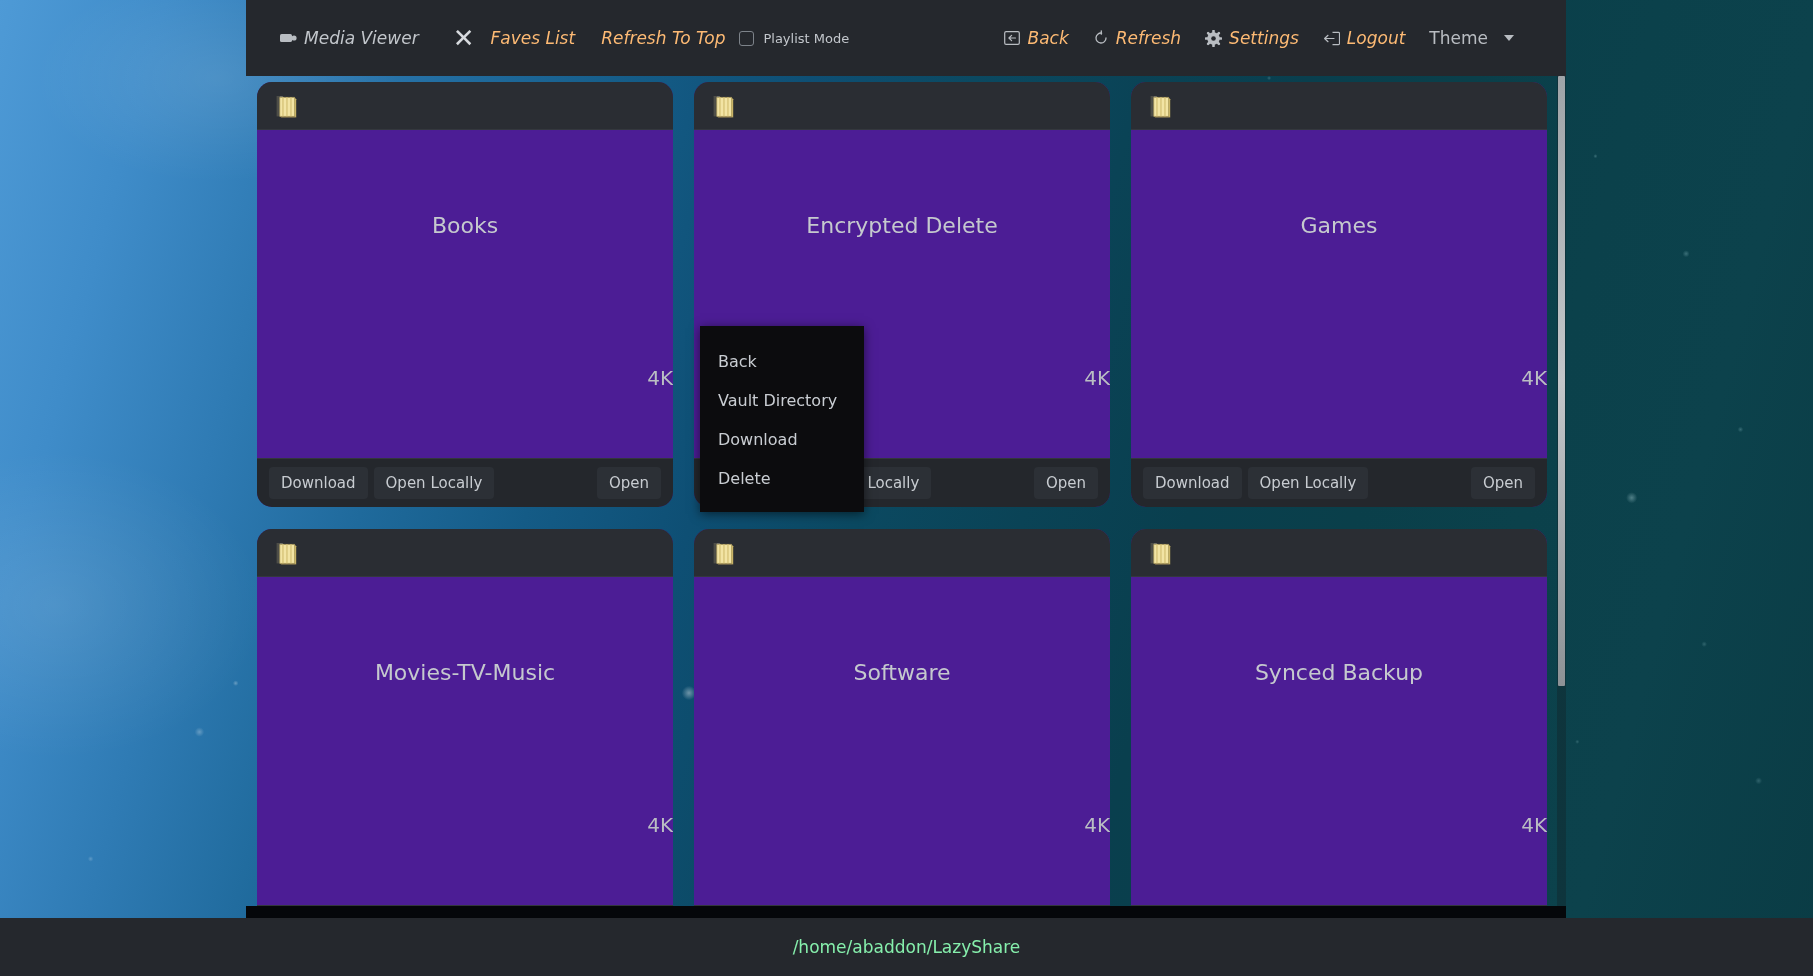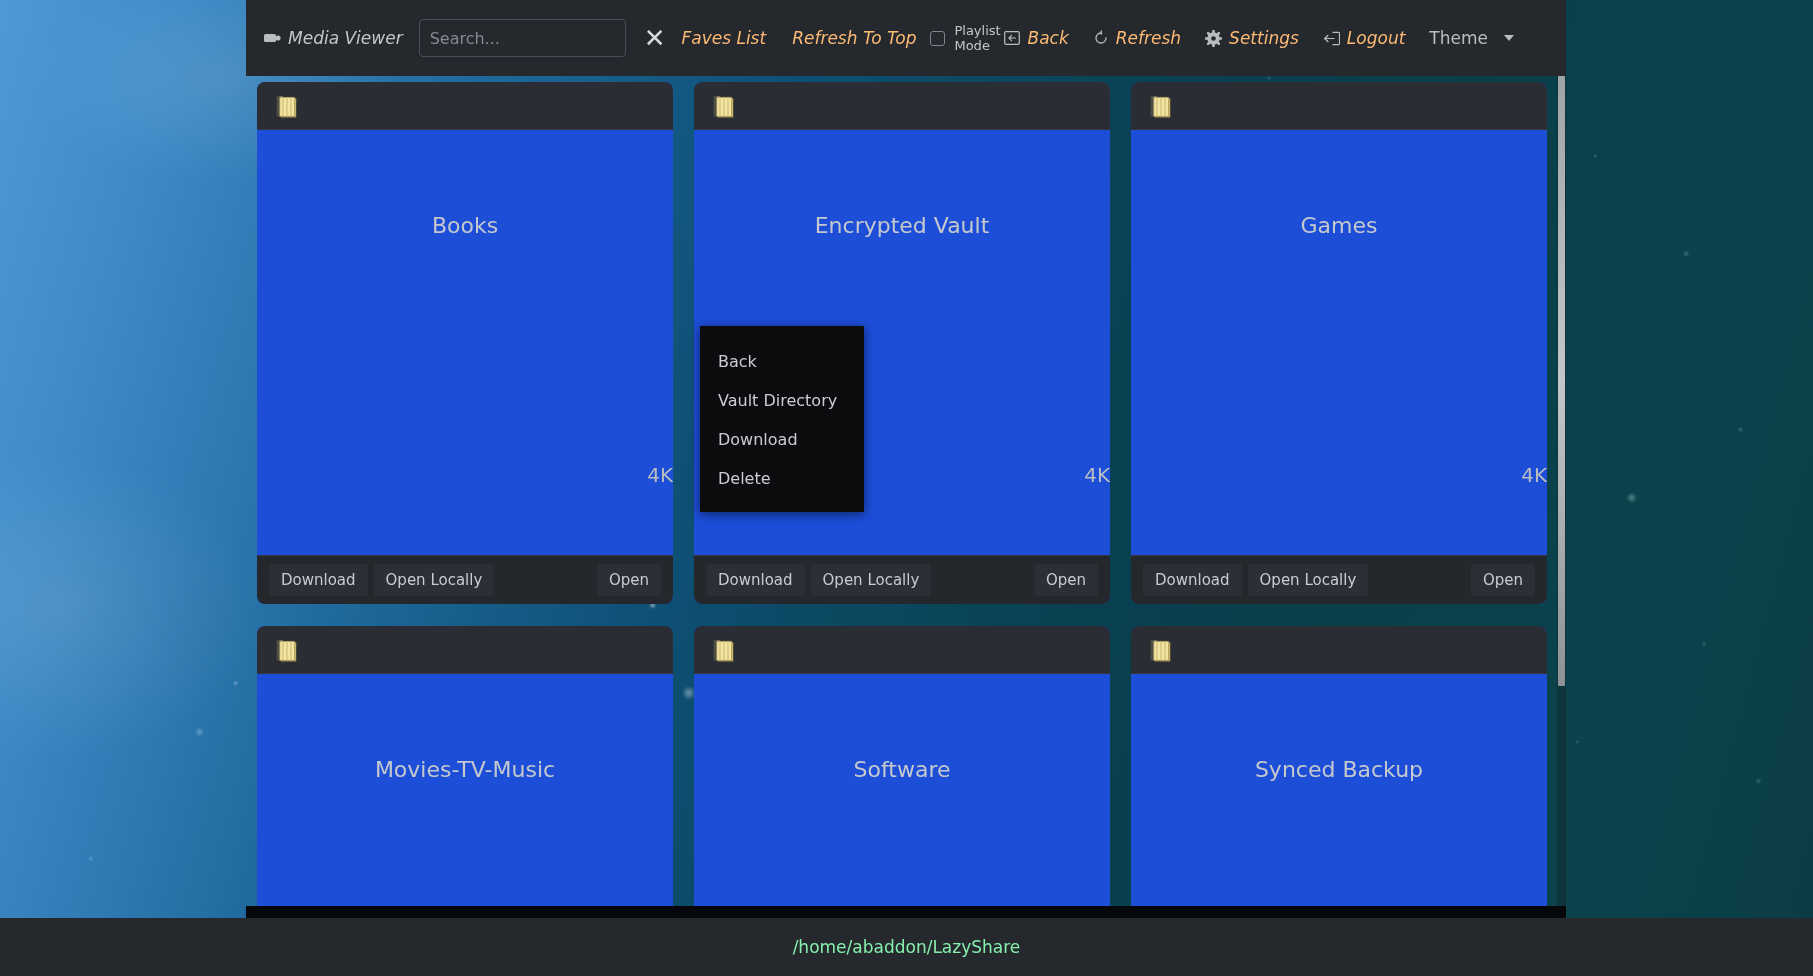--- a/index.html
+++ b/index.html
@@ -114,21 +114,21 @@
     font-style: italic;
     font-family: "DejaVu Sans", sans-serif;
     white-space: nowrap;
     cursor: pointer;
   }
   .tb-item .glyph { display: inline-flex; align-items: center; }
 
   #app-title {
     color: #c2c6cb;
     margin-right: 16px;
-    margin-left: 8px;
+    margin-left: 24px;
   }
 
   #search-input {
     width: 207px;
     height: 38px;
     background: transparent;
     border: 1px solid #4a4f57;
     border-radius: 4px;
     color: #cfd3d8;
     font-size: 16px;
@@ -190,26 +190,26 @@
     padding: 6px 0 0 0;
     display: grid;
     grid-template-columns: repeat(3, 416px);
     column-gap: 21px;
     row-gap: 22px;
     justify-content: start;
     padding-left: 11px;
   }
 
   .card {
-    background: #1d4ed8;
-    border-radius: 8px;
+    background: #4c1d95;
+    border-radius: 15px;
     overflow: hidden;
     display: flex;
     flex-direction: column;
-    height: 522px;
+    height: 425px;
   }
 
   .card-header {
     height: 48px;
     background: #2a2d33;
     display: flex;
     align-items: center;
     padding-left: 18px;
     border-bottom: 1px solid #34383e;
     flex: none;
@@ -351,21 +351,20 @@
       <div class="tb-item" id="app-title">
         <span class="glyph">
           <svg width="17" height="12" viewBox="0 0 17 12">
             <rect x="0" y="2" width="12" height="8" rx="1.6" fill="#b9bdc2"></rect>
             <circle cx="14" cy="6" r="2.6" fill="#b9bdc2"></circle>
           </svg>
         </span>
         <span>Media Viewer</span>
       </div>
 
-      <input id="search-input" type="text" placeholder="Search..." style="">
 
       <span id="clear-search">✕</span>
 
       <div class="tb-item" id="faves-list">
         <span>Faves List</span>
       </div>
 
       <div class="tb-item" id="scroll-to-top">
         <span>Refresh To Top</span>
       </div>
@@ -473,21 +472,21 @@
                 <path d="M4.8 3.4 H19.6 V22.4 H4.8 Z" fill="none" stroke="#b6a45e" stroke-width="0.7"></path>
                 <rect x="7.2" y="3.4" width="1.5" height="19" fill="#d9c67d"></rect>
                 <rect x="11.2" y="3.4" width="1.5" height="19" fill="#d9c67d"></rect>
                 <rect x="15.2" y="3.4" width="1.5" height="19" fill="#d9c67d"></rect>
                 <path d="M19.6 3.4 L21.2 5.2 V23.6 L19.6 22.4 Z" fill="#c9b467"></path>
                 <path d="M4.8 22.4 L19.6 22.4 L21.2 23.6 L6.3 23.6 Z" fill="#a8945a"></path>
               </svg>
             </span>
           </div>
           <div class="card-body">
-            <div class="card-title">Encrypted Vault</div>
+            <div class="card-title">Encrypted Delete</div>
             <div class="card-quality">4K</div>
           </div>
           <div class="card-footer">
             <button class="btn">Download</button>
             <button class="btn">Open Locally</button>
             <button class="btn btn-open">Open</button>
           </div>
         </div>
         <div class="card">
           <div class="card-header">

